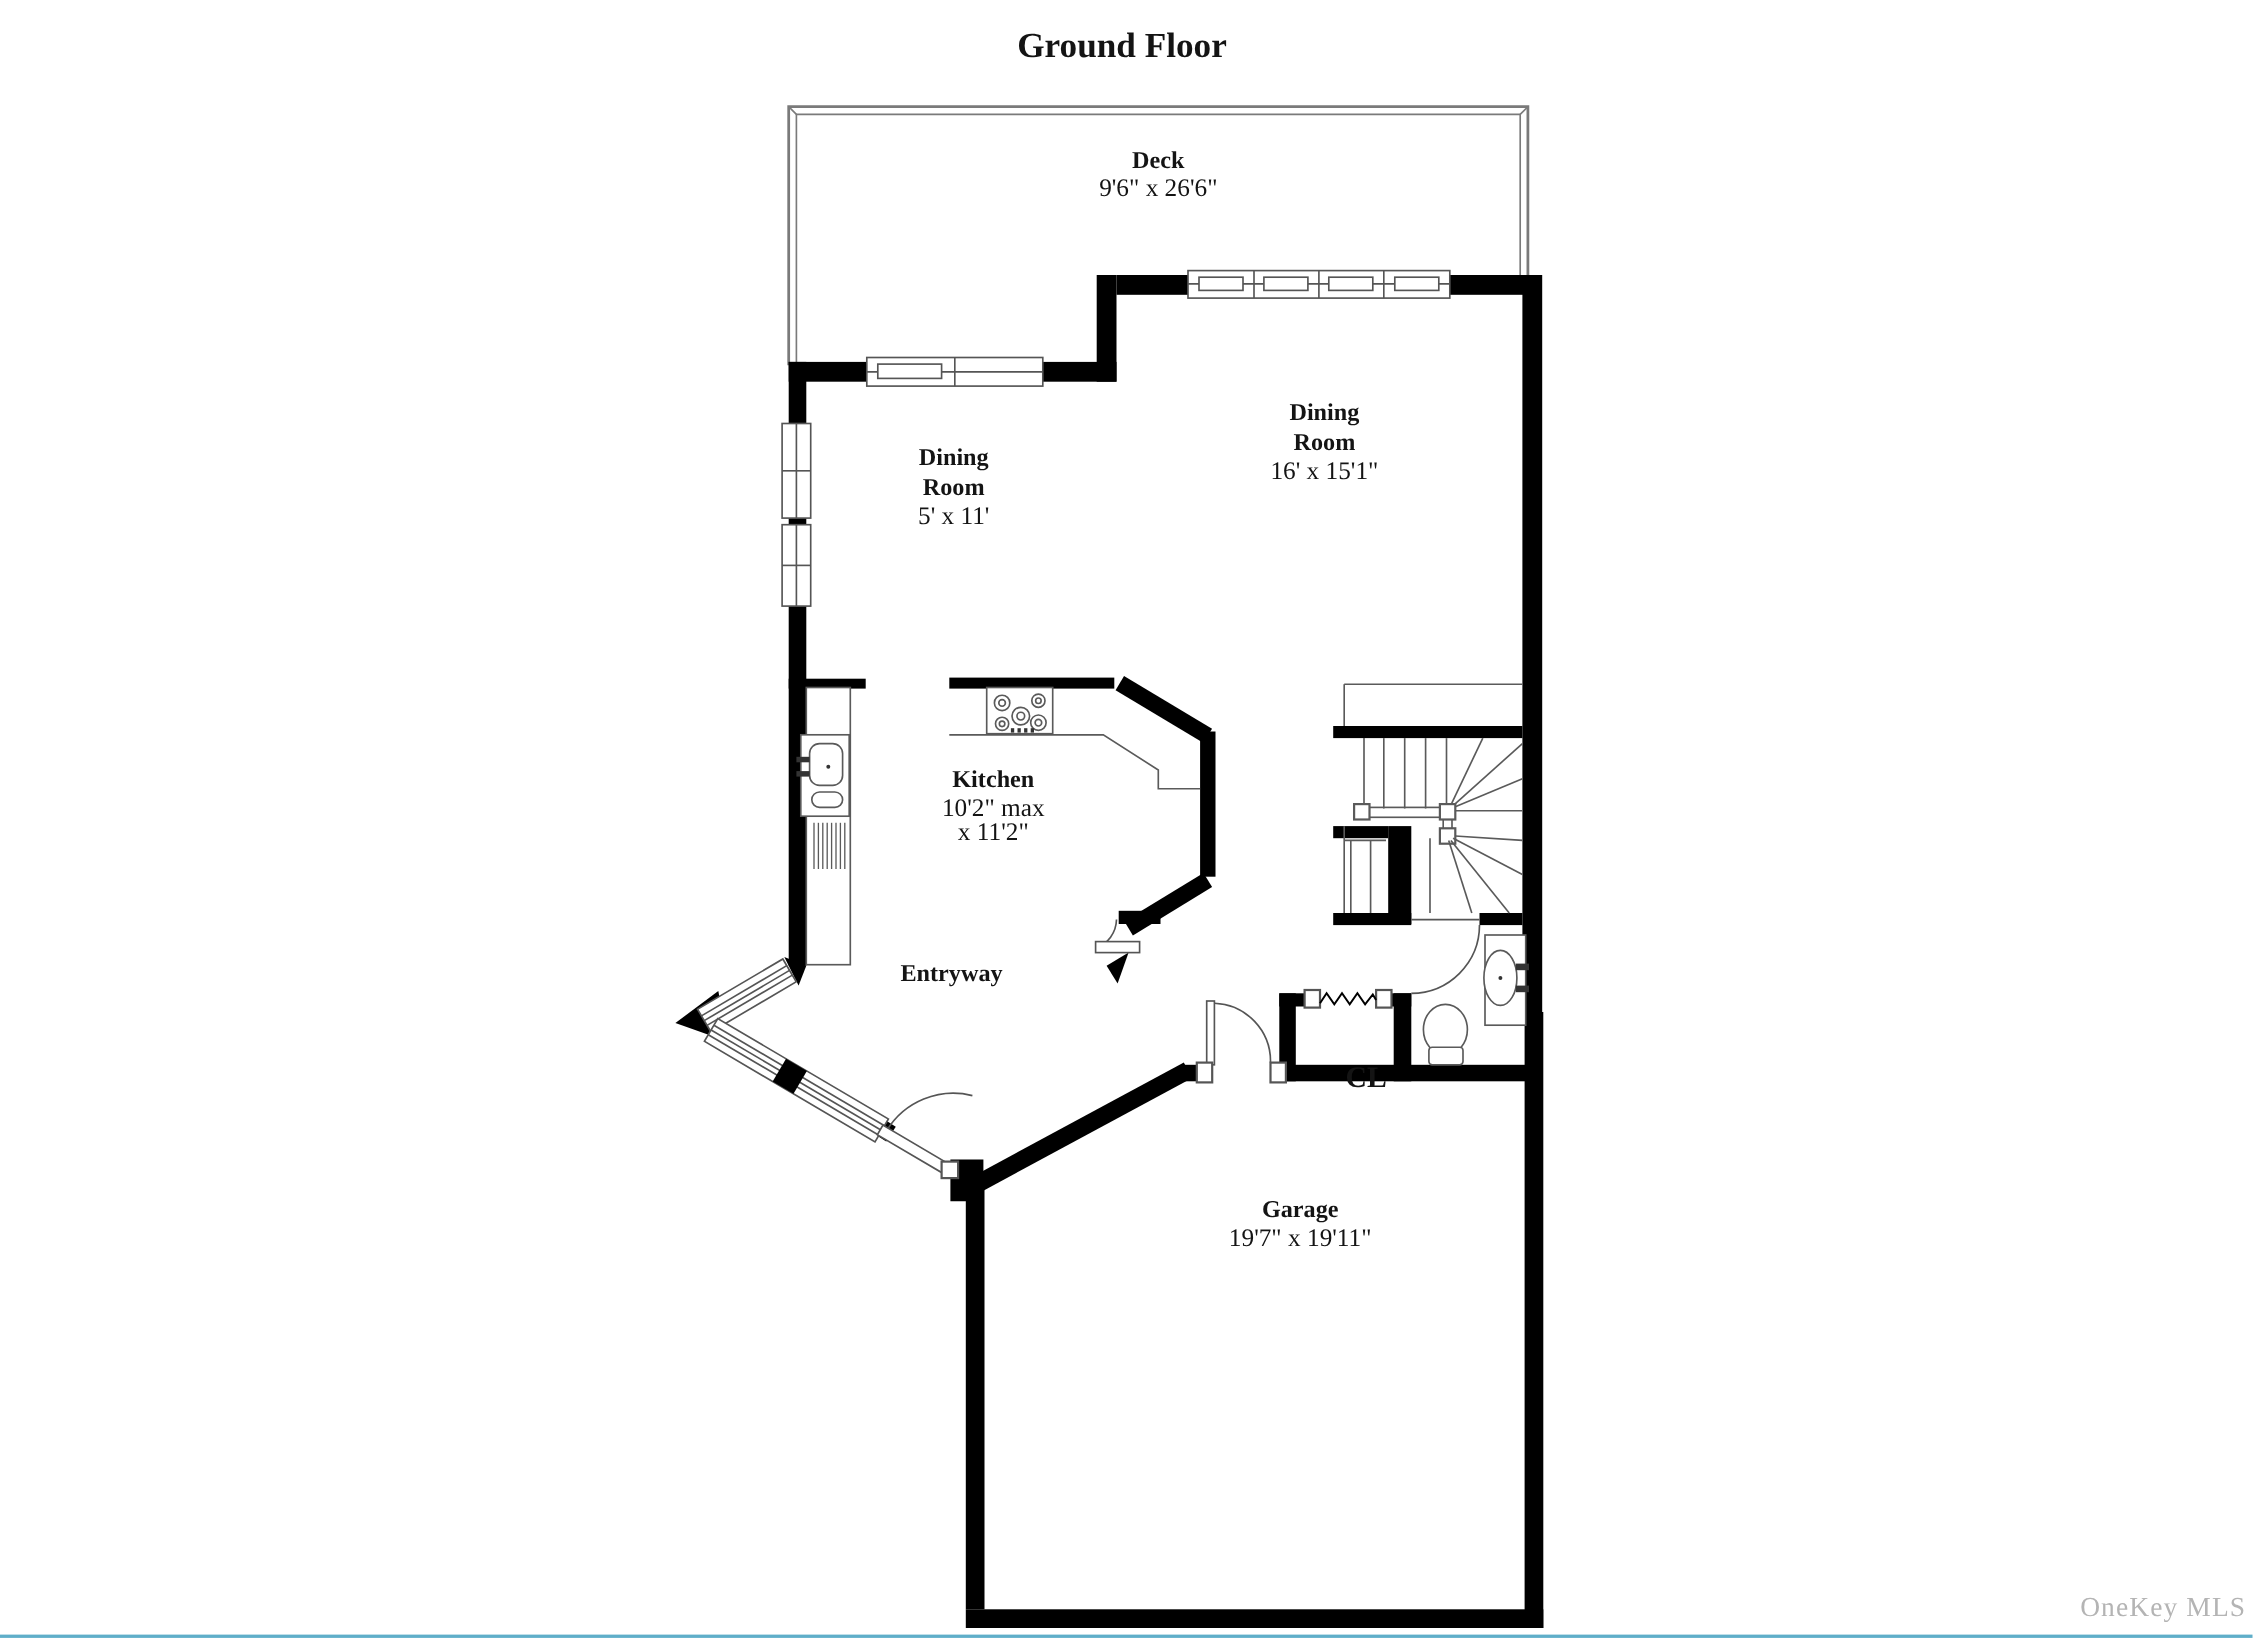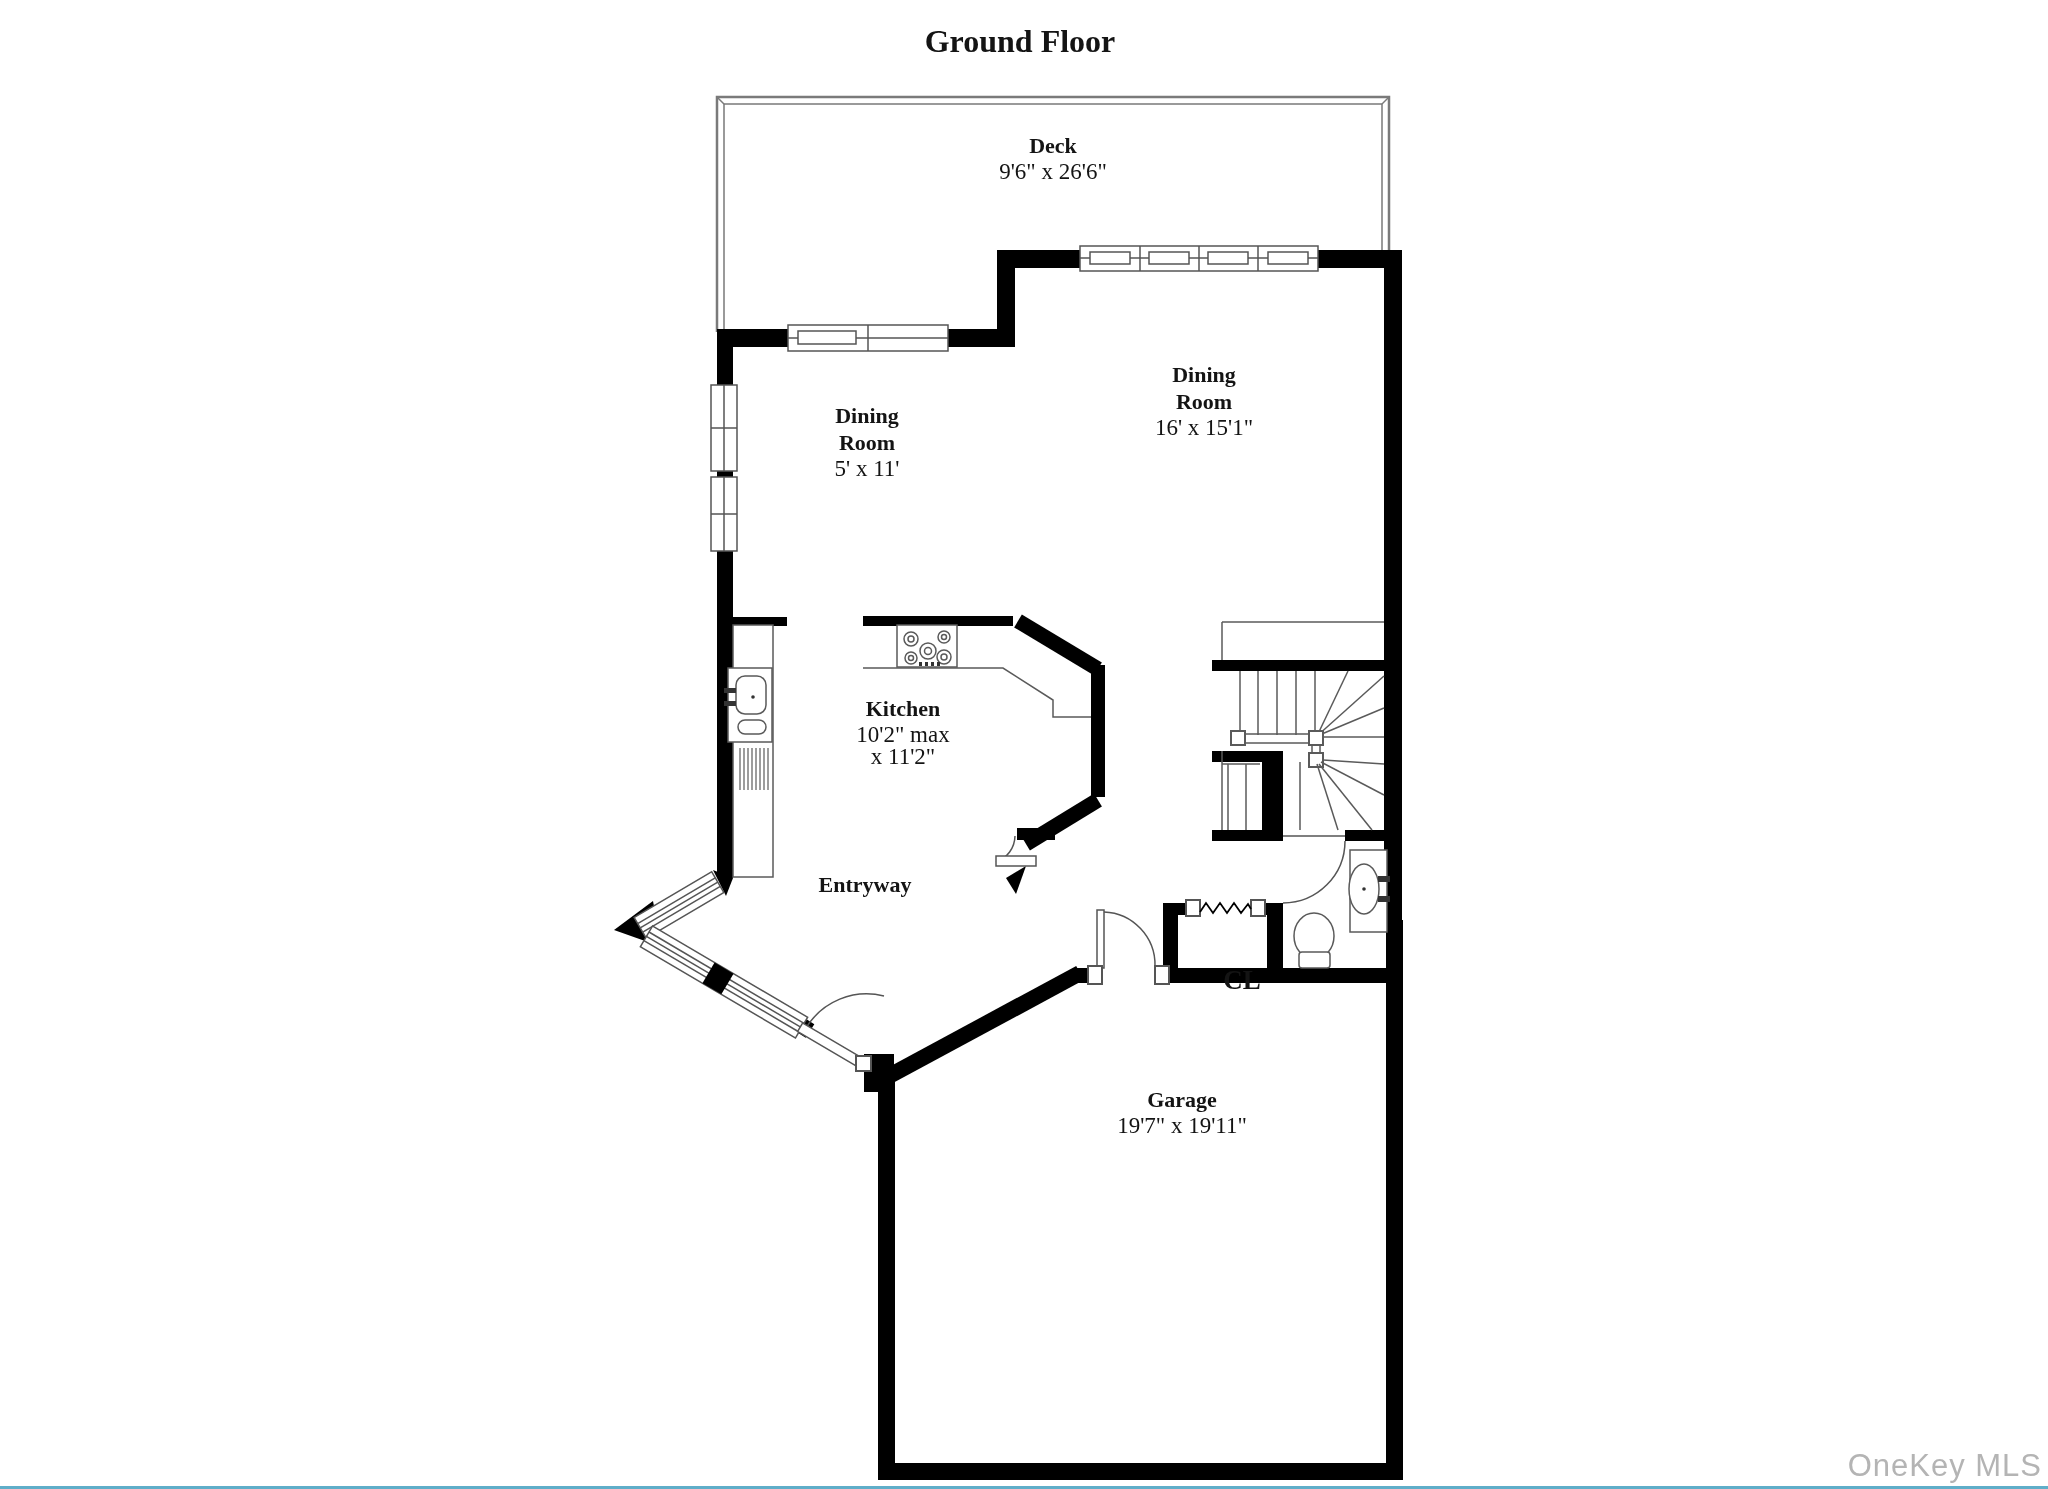--- a/index.html
+++ b/index.html
@@ -5,22 +5,22 @@
   html,body{margin:0;padding:0;background:#ffffff;}
   #canvas{position:relative;width:2048px;height:1489px;background:#ffffff;overflow:hidden;
           font-family:"Liberation Serif","DejaVu Serif",serif;color:#141414;}
   #plan-svg{position:absolute;left:0;top:0;}
   .page-title{position:absolute;left:1020px;top:41px;transform:translate(-50%,-50%);
               font-size:32px;font-weight:bold;white-space:nowrap;}
   .room-label{position:absolute;transform:translate(-50%,-50%);text-align:center;}
   .room-name{display:block;font-weight:bold;font-size:22px;line-height:27px;white-space:pre-line;}
   .room-dims{display:block;font-size:23px;line-height:22px;margin-top:2px;white-space:pre-line;}
   .room-label.small .room-name{font-size:27px;}
-  .watermark{position:absolute;right:6px;top:1448px;font-family:Liberation Sans, sans-serif;
-             font-size:31px;color:#b4b4b4;letter-spacing:1px;}
+  .watermark{position:absolute;right:6px;top:1448px;font-family:Liberation Serif, serif;
+             font-size:25px;color:#b4b4b4;letter-spacing:1px;}
   .bottom-strip{position:absolute;left:0;bottom:0;width:100%;height:3px;background:#5faec9;}
   
   #lbl-deck{left:1053px;top:157px;}
   #lbl-dining{left:867px;top:441px;}
   #lbl-living{left:1204px;top:400px;}
   #lbl-kitchen{left:903px;top:731px;}
   #lbl-entryway{left:865px;top:884px;}
   #lbl-closet{left:1242px;top:936px;margin-top:44px;}
   #lbl-garage{left:1182px;top:1111px;}
 </style>

